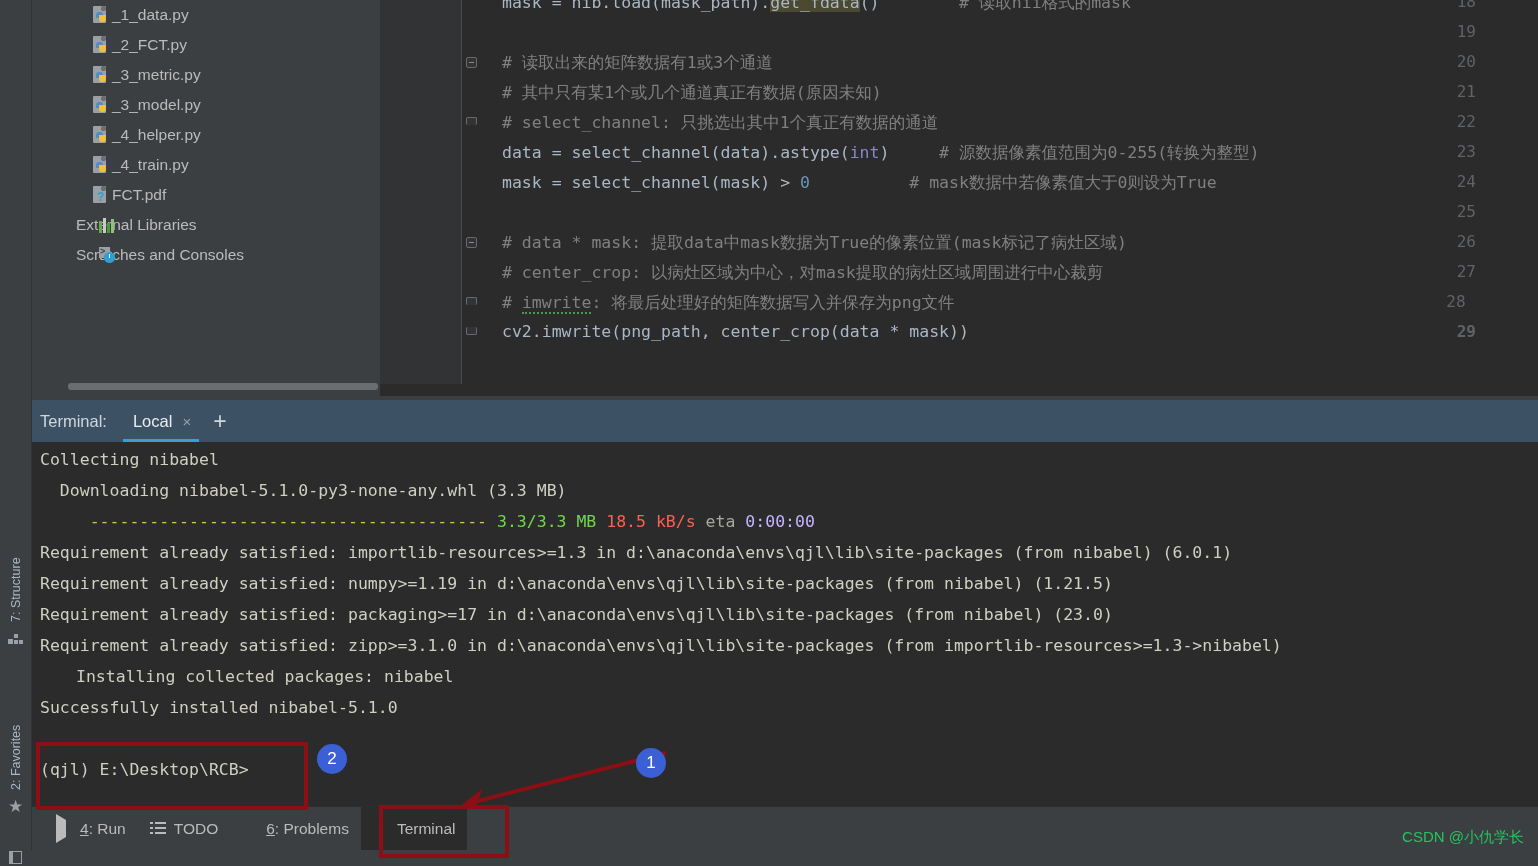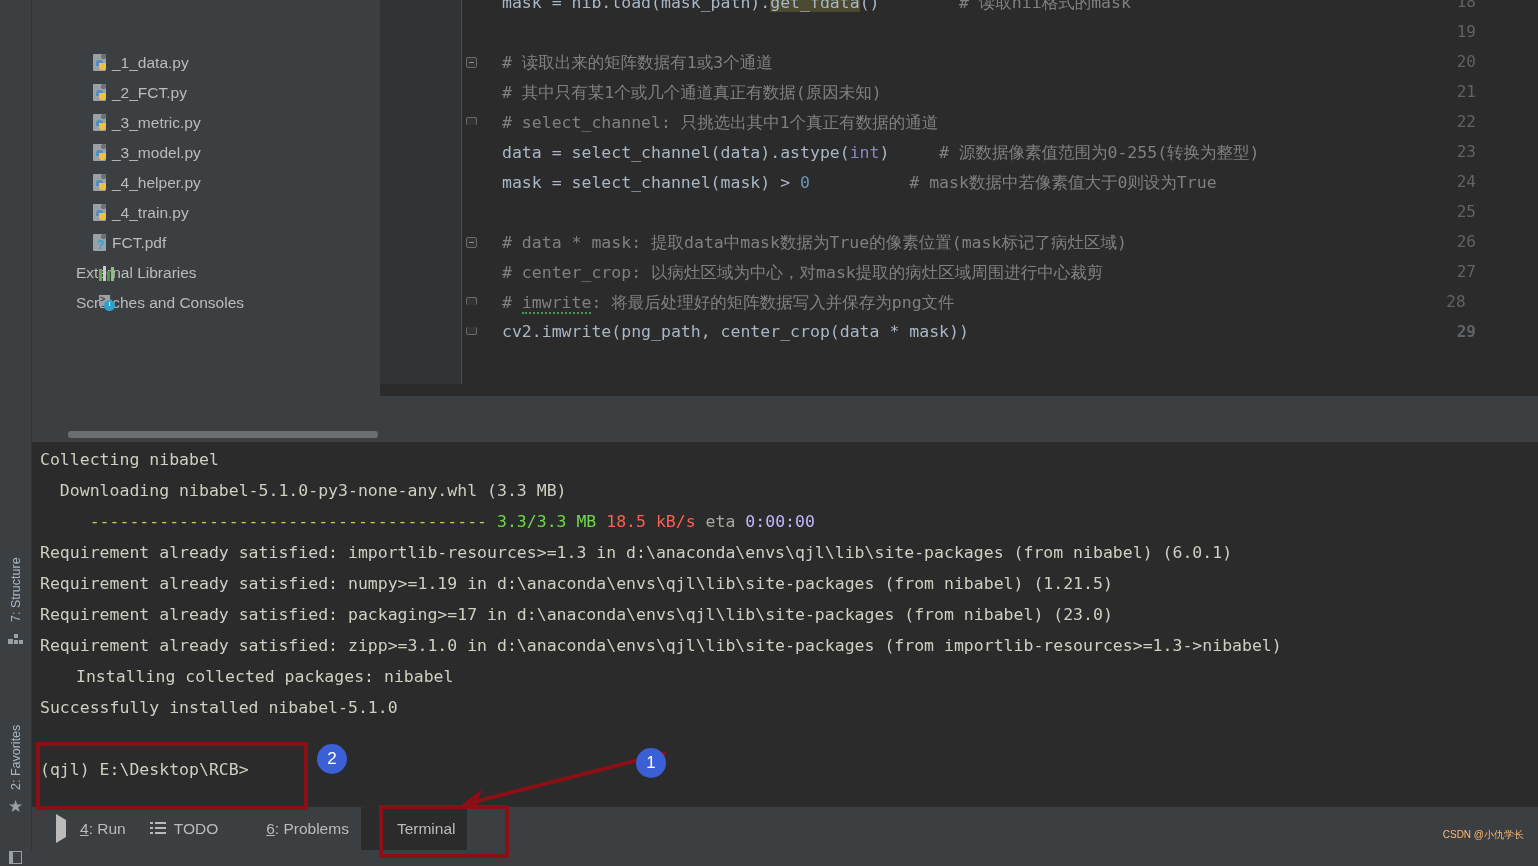--- a/index.html
+++ b/index.html
@@ -28,21 +28,21 @@
   
   .ic-structure i { position:absolute; background:#9aa0a6; }
   .ic-structure i:nth-child(1){ left:0; top:7px; width:5px; height:5px;}
   .ic-structure i:nth-child(2){ left:6px; top:2px; width:4px; height:4px;}
   .ic-structure i:nth-child(3){ left:6px; top:8px; width:4px; height:4px;}
   .ic-structure i:nth-child(4){ left:11px; top:8px; width:4px; height:4px;}
 
   
   .project-pane {
     position:absolute; left:32px; top:0; width:348px; height:396px;
-    background:#3c3f41; overflow:hidden;margin-top:48px;
+    background:#3c3f41; overflow:hidden;
   }
   .tree-row {
     position:relative; height:30px; display:flex; align-items:center;
     padding-left:78px; color:#bbbbbb; font-size:15.5px; white-space:nowrap;
   }
   .tree-row.lvl1 { padding-left:42px; }
   .tree-row .chev {
     position:absolute; left:44px; top:50%; transform:translateY(-50%);
     width:12px; height:12px; color:#9aa0a6; font-size:13px; line-height:12px;
   }
@@ -163,21 +163,21 @@
   .ic-pyc .s1{position:absolute; left:2px; top:1px; width:8px; height:7px; background:#4b8fc7; border-radius:4px 4px 0 0;}
   .ic-pyc .s2{position:absolute; left:7px; top:6px; width:8px; height:8px; background:#2f9fd0; border-radius:0 0 4px 4px;}
 
   .bottom-strip{
     position:absolute; left:0; top:850px; width:1538px; height:16px; background:#3c3f41;
   }
   .bs-icon{ position:absolute; left:9px; top:851px; width:13px; height:13px; border:1.5px solid #9aa0a6;}
   .bs-icon:after{content:""; position:absolute; left:0; top:0; width:3px; height:100%; background:#9aa0a6;}
 
   .watermark{
-    position:absolute; right:14px; top:828px; color:#fdba74; font-size:10px;
+    position:absolute; right:14px; top:828px; color:#22c55e; font-size:15px;
   }
 
   
   .ann-rect{ position:absolute; border:4px solid #8b0f14; }
   .badge{
     position:absolute; width:30px; height:30px; border-radius:50%;
     background:#3b5fd4; color:#fff; font-size:17px;
     display:flex; align-items:center; justify-content:center;
   }
   .ann-arrow{ position:absolute; left:430px; top:745px; width:245px; height:70px; pointer-events:none;}
@@ -320,20 +320,29 @@
         <div class="ln" style="top: 292px; text-align: center;">28</div>
         <div class="fold brkT" style="top: 297px;"></div>
         <div class="code-line" style="top: 292px;"><span class="cmt"># </span><span class="cmt squiggle">imwrite</span><span class="cmt">: 将最后处理好的矩阵数据写入并保存为png文件</span></div>
         <div class="ln" style="top: 322px; font-weight: bold;">29</div>
         <div class="fold brkB" style="top: 327px;"></div>
         <div class="code-line" style="top: 322px;"><span class="op">cv2.imwrite(png_path, center_crop(data * mask))</span></div>
       </div>
     <div class="editor-hscroll-track"></div>
   </div>
 
+  <div class="term-tabbar">
+    <span class="term-title">Terminal:</span>
+    <div class="term-tab">
+      <span>Local</span>
+      <span class="x">×</span>
+      <span class="under"></span>
+    </div>
+    <span class="term-plus">+</span>
+  </div>
 
   <div class="term-body">
     <div id="term-lines">
         <div class="tline" style="top: 8px;"><span class="">Collecting nibabel</span></div>
         <div class="tline" style="top: 39px;"><span class="">  Downloading nibabel-5.1.0-py3-none-any.whl (3.3 MB)</span></div>
         <div class="tline" style="top: 70px;"><span class="y">     ---------------------------------------- </span><span class="g">3.3/3.3 MB</span><span class=""> </span><span class="r">18.5 kB/s</span><span class=""> </span><span class="gy">eta</span><span class=""> </span><span class="cy">0:00:00</span></div>
         <div class="tline" style="top: 101px;"><span class="">Requirement already satisfied: importlib-resources&gt;=1.3 in d:\anaconda\envs\qjl\lib\site-packages (from nibabel) (6.0.1)</span></div>
         <div class="tline" style="top: 132px;"><span class="">Requirement already satisfied: numpy&gt;=1.19 in d:\anaconda\envs\qjl\lib\site-packages (from nibabel) (1.21.5)</span></div>
         <div class="tline" style="top: 163px;"><span class="">Requirement already satisfied: packaging&gt;=17 in d:\anaconda\envs\qjl\lib\site-packages (from nibabel) (23.0)</span></div>
         <div class="tline" style="top: 194px;"><span class="">Requirement already satisfied: zipp&gt;=3.1.0 in d:\anaconda\envs\qjl\lib\site-packages (from importlib-resources&gt;=1.3-&gt;nibabel)</span></div>

